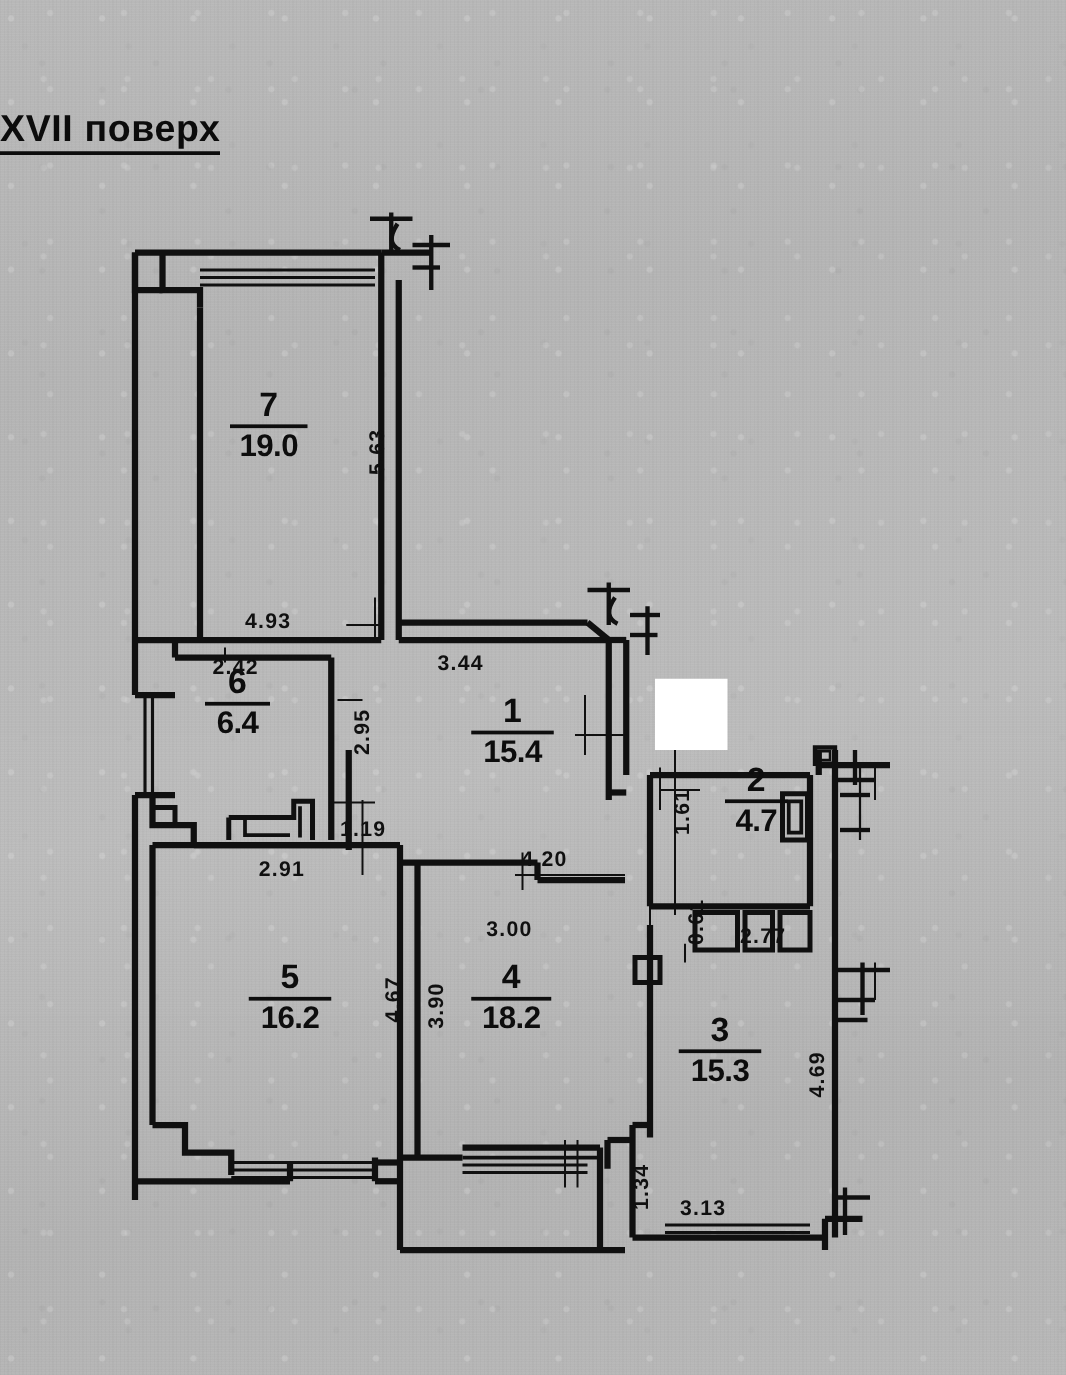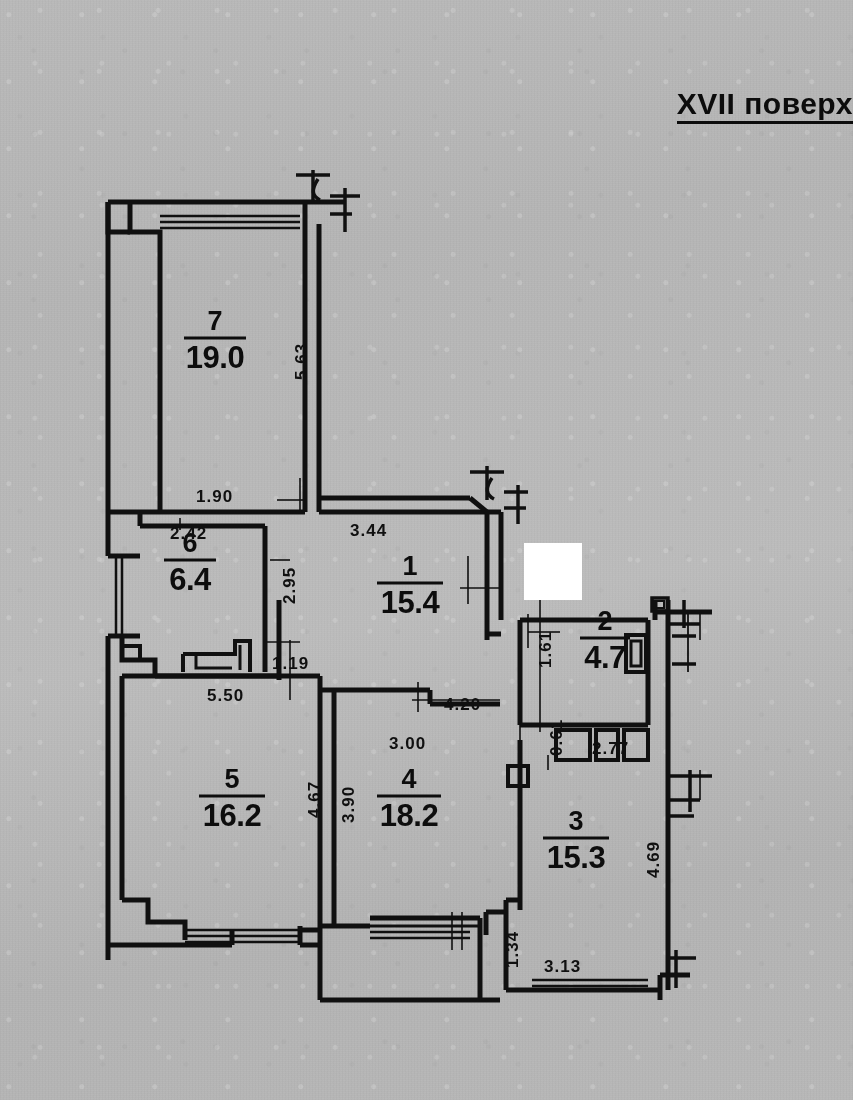--- a/index.html
+++ b/index.html
@@ -34,21 +34,21 @@
       radial-gradient(circle at 24% 47%, rgba(0,0,0,.04) 0 2px, transparent 3px);
     background-size: 73px 67px, 91px 83px, 59px 61px, 101px 97px, 67px 71px, 83px 79px;
   }
 
   
   #title-wrap {
     position: absolute;
     left: 0;
     top: 88px;
     width: 853px;
-    text-align: right;
+    text-align: left;
   }
   #title {
     display: inline-block;
     font-size: 30px;
     font-weight: bold;
     letter-spacing: .5px;
     color: #0c0c0c;
     border-bottom: 3px solid #0c0c0c;
     padding-bottom: 1px;
     line-height: 1.05;
@@ -80,21 +80,21 @@
     letter-spacing: 0px;
   }
   .room .rbar {
     display: block;
     height: 3px;
     background: #0d0d0d;
     margin: 0 auto 2px auto;
   }
   .room .rarea {
     display: block;
-    font-size: 31px;
+    font-size: 25px;
     font-weight: bold;
     letter-spacing: -.5px;
   }
 
   
   .dim {
     position: absolute;
     font-size: 17px;
     font-weight: bold;
     color: #101010;
@@ -331,35 +331,35 @@
   </div>
 
   <div class="room" style="left:576px; top:840px; transform:translate(-50%,-50%);">
     <span class="rnum">3</span>
     <span class="rbar" style="width:66px;"></span>
     <span class="rarea">15.3</span>
   </div>
 
   <div class="dim vert" style="left:293px; top:380px;">5.63</div>
 
-  <div class="dim" style="left:196px; top:488px;">1.90</div>
+  <div class="dim" style="left:196px; top:488px;">4.93</div>
 
   <div class="dim" style="left:350px; top:522px;">3.44</div>
 
   <div class="dim" style="left:170px; top:525px;">2.42</div>
 
   <div class="dim vert" style="left:281px; top:604px;">2.95</div>
 
   <div class="dim vert" style="left:537px; top:668px;">1.61</div>
 
   <div class="dim" style="left:272px; top:655px;">1.19</div>
 
-  <div class="dim" style="left:207px; top:687px;">5.50</div>
-
-  <div class="dim" style="left:444px; top:679px;margin-top:17px;">4.20</div>
+  <div class="dim" style="left:207px; top:687px;">2.91</div>
+
+  <div class="dim" style="left:417px; top:679px;">4.20</div>
 
   <div class="dim" style="left:389px; top:711px;margin-top:24px;">3.00</div>
 
   <div class="dim vert" style="left:548px; top:756px;">0.61</div>
 
   <div class="dim" style="left:592px; top:740px;">2.77</div>
 
   <div class="dim vert" style="left:306px; top:818px;">4.67</div>
 
   <div class="dim vert" style="left:340px; top:823px;">3.90</div>

